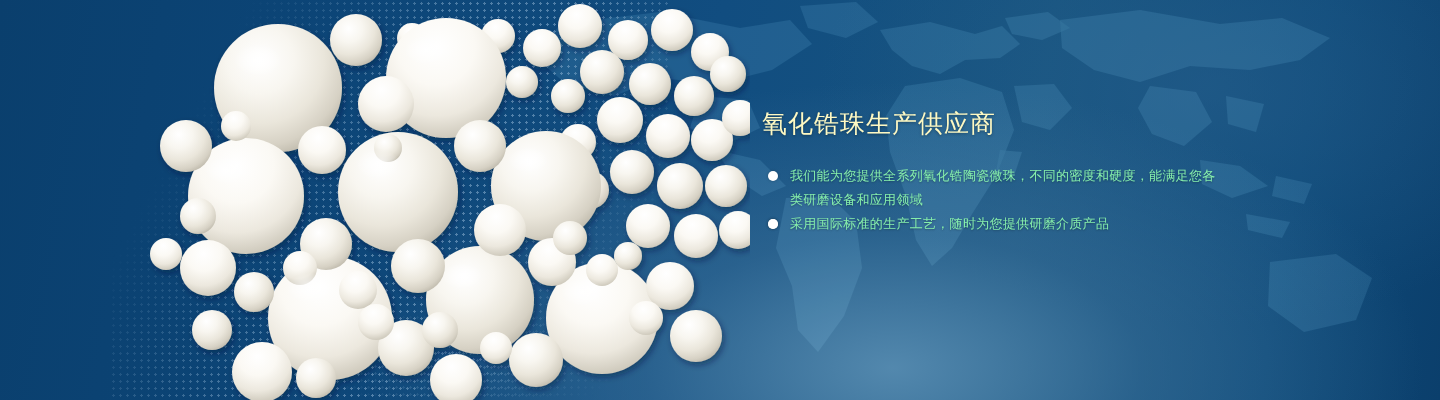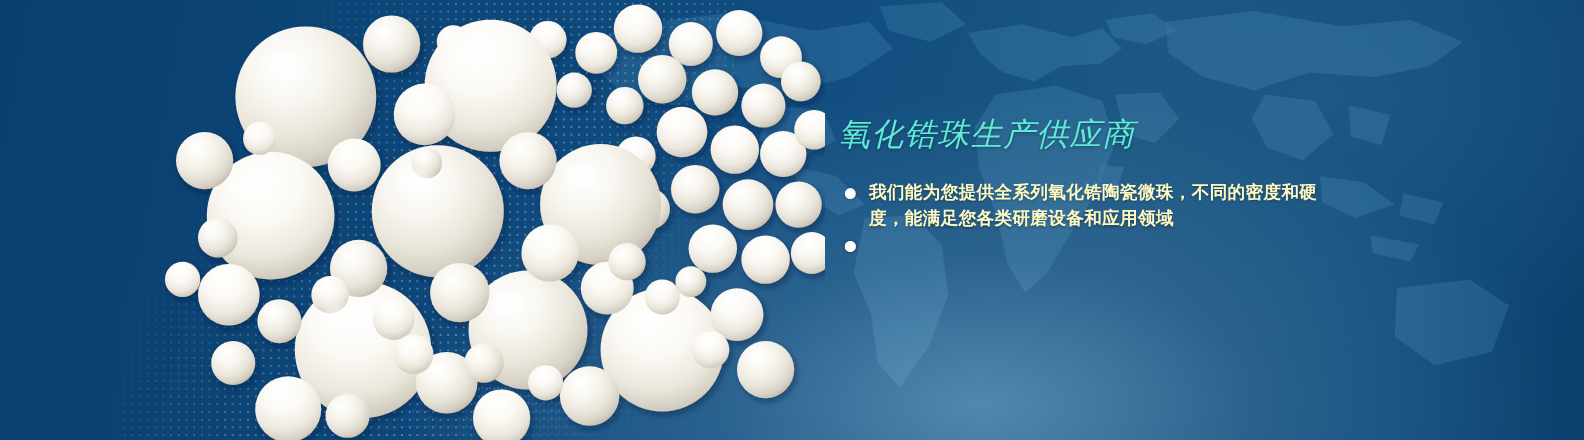--- a/index.html
+++ b/index.html
@@ -75,45 +75,43 @@
   .beads svg { display: block; width: 100%; height: 100%; }
 
   
   .copy {
     position: absolute;
     left: 762px;
     top: 104px;
     width: 460px;
   }
   .headline {
-    color: #5eead4;
-    font-size: 29px;
+    color: #fef9c3;
+    font-size: 25px;
     line-height: 38px;
     font-weight: 500;
     letter-spacing: 1px;
     margin: 0 0 22px 0;
     text-shadow: 0 1px 3px rgba(0,0,0,0.35);
     white-space: nowrap;
-    font-style: italic;
   }
   .bullets {
     list-style: none;
     margin: 0;
     padding: 0;
   }
   .bullet {
     position: relative;
     padding-left: 28px;
-    color: #fef9c3;
-    font-size: 16px;
+    color: #86efac;
+    font-size: 13px;
     line-height: 24px;
     letter-spacing: 0.3px;
     margin-bottom: 0px;
     text-shadow: 0 1px 2px rgba(0,0,0,0.3);
-    font-weight: bold;
   }
   .bullet .dot {
     position: absolute;
     left: 6px;
     top: 7px;
     width: 10px;
     height: 10px;
     border-radius: 50%;
     background: #ffffff;
     box-shadow: 0 0 3px rgba(0,0,0,0.25);
@@ -285,17 +283,18 @@
     <ul class="bullets">
       <li class="bullet">
         <span class="dot"></span>
         <span>我们能为您提供全系列氧化锆陶瓷微珠，不同的密度和硬度，能满足您各类研磨设备和应用领域</span>
       </li>
       <li class="bullet">
         <span class="dot"></span>
       </li>
       <li class="bullet">
         <span class="dot"></span>
+        <span>采用国际标准的生产工艺，随时为您提供研磨介质产品</span>
       </li>
     </ul>
   </div>
 
 </div>
 
 </body></html>

